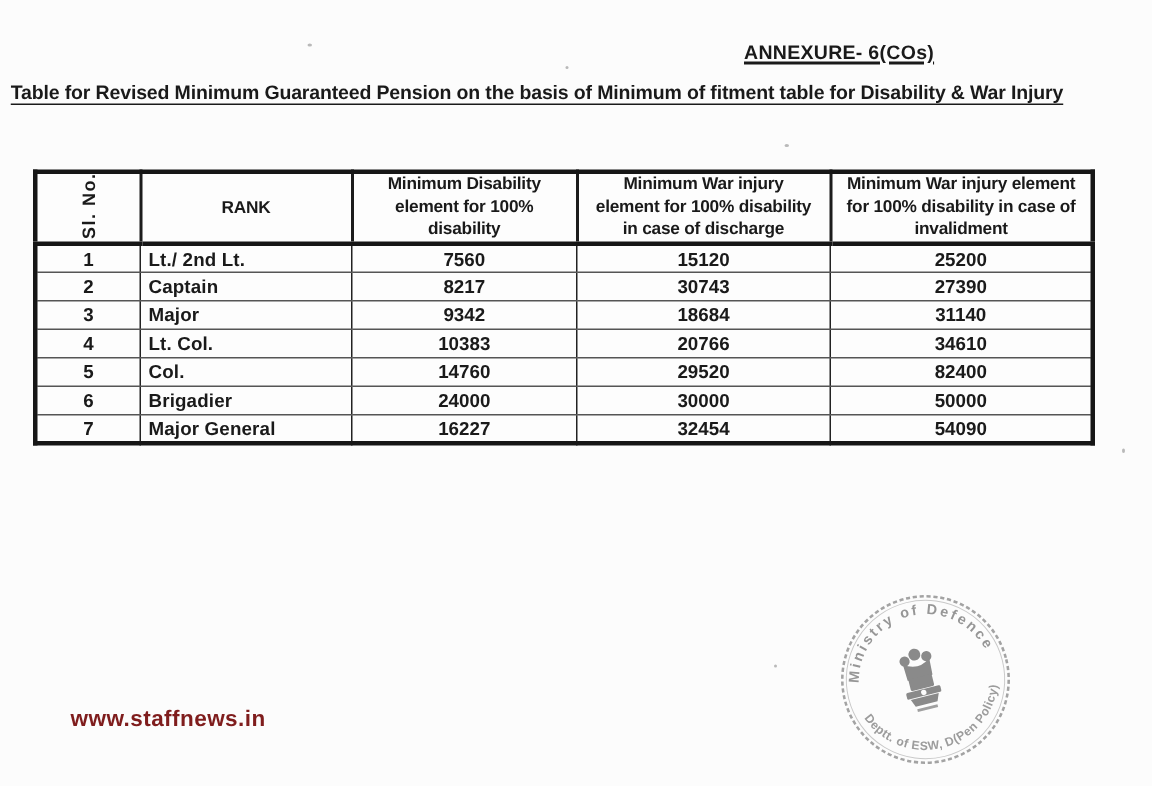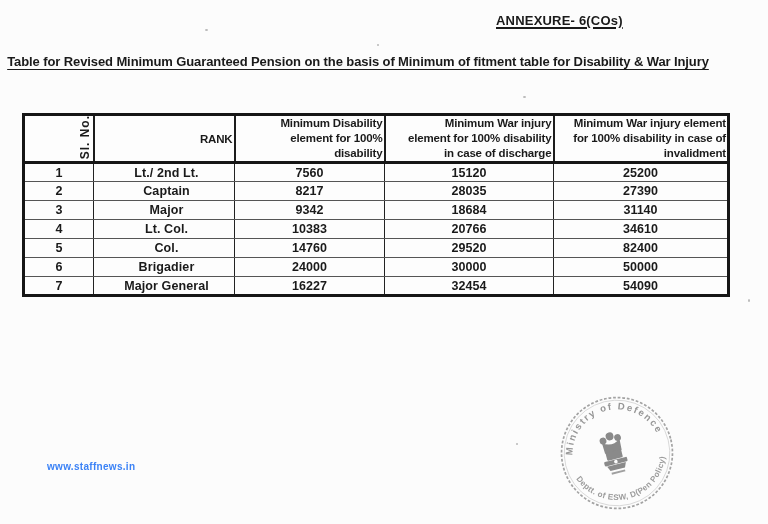--- a/index.html
+++ b/index.html
@@ -9,21 +9,21 @@
     position: relative;
     width: 768px; height: 524px;
     background: #fcfcfc;
     color: #1a1a1a;
     overflow: hidden;
   }
 
   
   .annexure {
     position: absolute;
-    left: 496px; top: 13px;
+    left: 496px; top: 27px;
     font-size: 13px; font-weight: bold;
     letter-spacing: 0.2px;
   }
   .annexure span { text-decoration: underline; text-underline-offset: 2px; text-decoration-thickness: 1.5px; }
 
   
   .doc-title {
     position: absolute;
     left: 0; top: 52px; width: 716px;
     text-align: center;
@@ -42,50 +42,50 @@
     table-layout: fixed;
     background: #fdfdfd;
   }
   table.pension, table.pension th, table.pension td { border: 1px solid #3d3d3d; }
   table.pension { border: 3px solid #161616; }
   table.pension th {
     border: 2px solid #1c1c1c;
     border-bottom: 3px solid #161616;
     height: 41px;
     font-size: 11.5px; font-weight: bold;
-    text-align: right; vertical-align: middle;
+    text-align: center; vertical-align: middle;
     letter-spacing: -0.15px;
     padding: 0 1px;
   }
   table.pension td {
     height: 19px;
     font-size: 12.5px; font-weight: bold;
     text-align: center; vertical-align: middle;
     border-left: 1.5px solid #222;
     border-right: 1.5px solid #222;
     border-top: 1px solid #555;
     border-bottom: 1px solid #555;
     padding: 0;
   }
-  table.pension td.rank { text-align: center; padding-left: 5px; letter-spacing: 0.1px; }
+  table.pension td.rank { text-align: left; padding-left: 5px; letter-spacing: 0.1px; }
   .hline { white-space: nowrap; line-height: 15px; }
   .vert-label {
     writing-mode: vertical-rl;
     transform: rotate(180deg);
     font-size: 12px; font-weight: bold;
     letter-spacing: 1px;
   }
 
   
   .website {
     position: absolute;
-    left: 47px; top: 461px;
-    font-size: 10px; font-weight: bold;
+    left: 47px; top: 471px;
+    font-size: 15px; font-weight: bold;
     letter-spacing: 0.3px;
-    color: #3b82f6;
+    color: #7f1d1d;
   }
 
   
   .stamp {
     position: absolute;
     left: 553px; top: 389px;
     opacity: 0.88;
   }
 
   
@@ -142,21 +142,21 @@
         <td>1</td>
         <td class="rank">Lt./ 2nd Lt.</td>
         <td>7560</td>
         <td>15120</td>
         <td>25200</td>
       </tr>
       <tr>
         <td>2</td>
         <td class="rank">Captain</td>
         <td>8217</td>
-        <td>28035</td>
+        <td>30743</td>
         <td>27390</td>
       </tr>
       <tr>
         <td>3</td>
         <td class="rank">Major</td>
         <td>9342</td>
         <td>18684</td>
         <td>31140</td>
       </tr>
       <tr>

